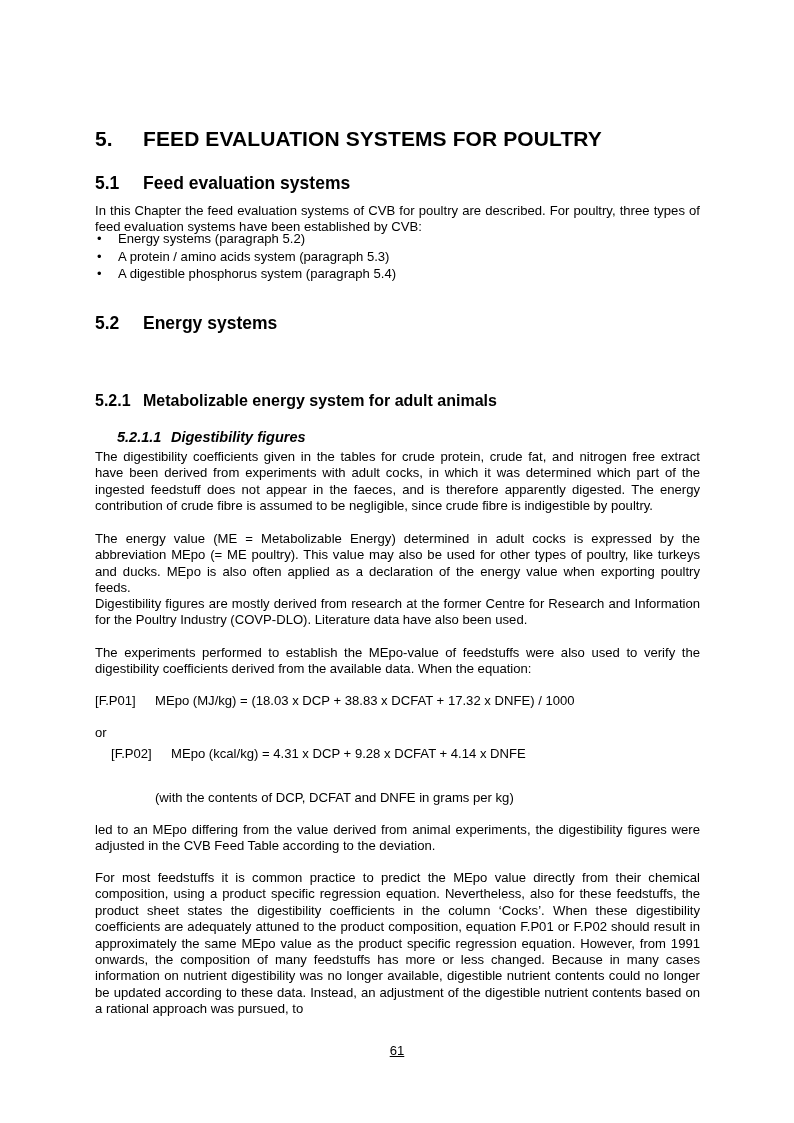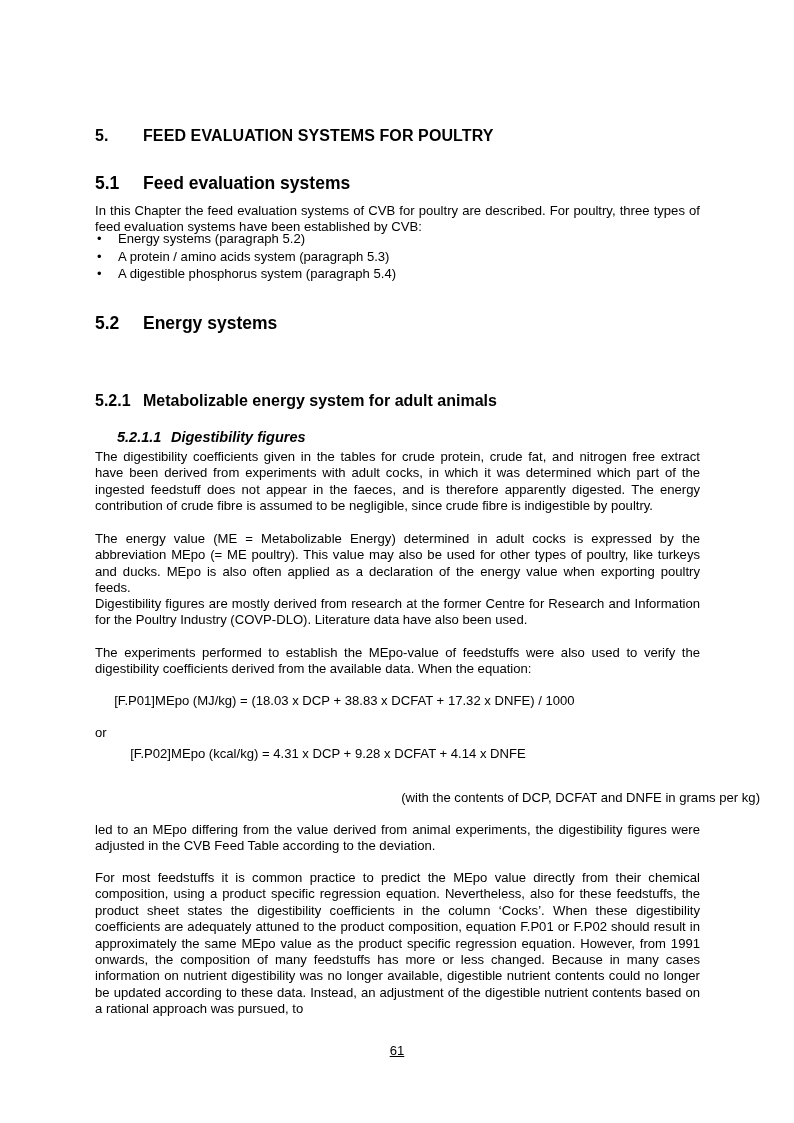--- a/index.html
+++ b/index.html
@@ -2,39 +2,39 @@
 <html><head>
   <meta charset="utf-8">
   <style>
     html, body { margin: 0; padding: 0; background: #ffffff; }
     body {
       width: 794px; height: 1123px; position: relative; overflow: hidden;
       font-family: "Liberation Sans", sans-serif; color: #000;
     }
     .page { position: absolute; left: 95px; width: 605px; top: 0; }
     .abs { position: absolute; left: 0; width: 605px; }
-    .h1 { font-size: 16px; font-weight: bold; letter-spacing: 0.1px; }
+    .h1 { font-size: 21px; font-weight: bold; letter-spacing: 0.1px; }
     .h2 { font-size: 17.5px; font-weight: bold; }
     .h3 { font-size: 16px; font-weight: bold; margin-top: 20px; }
     .h4 { font-size: 14.5px; font-weight: bold; font-style: italic; }
     .num { display: inline-block; }
     .h1 .num, .h2 .num { width: 48px; }
     .h3 .num { width: 48px; }
     .h4 .num { width: 48px; }
     .p {
       font-size: 13.1px; line-height: 16.4px; text-align: justify;
       text-align-last: left;
     }
     ul.bullets { list-style: none; margin: 0; padding: 0; font-size: 13.1px; line-height: 17.5px; }
     ul.bullets li { position: relative; padding-left: 23px; }
     ul.bullets li .dot {
       position: absolute; left: 2px; top: 0; font-size: 13px;
     }
     .formula { font-size: 13.1px; line-height: 16px; white-space: nowrap; }
-    .formula .tag { display: inline-block; width: 60px; text-align: right; }
+    .formula .tag { display: inline-block; width: 60px; }
     .indent { padding-left: 60px; }
     .pagenum { position: absolute; top: 1043px; left: 0; width: 794px; text-align: center; font-size: 13.1px; text-decoration: underline; }
   </style>
 </head>
 <body>
 
 <div class="page">
 
   <div class="abs h1" style="top:127px;">
     <span class="num">5.</span><span>FEED EVALUATION SYSTEMS FOR POULTRY</span>
@@ -75,21 +75,21 @@
   <div class="abs formula" style="top:693px;">
     <span class="tag">[F.P01]</span><span>MEpo (MJ/kg) = (18.03 x DCP + 38.83 x DCFAT + 17.32 x DNFE) / 1000</span>
   </div>
 
   <div class="abs formula" style="top:725px;">or</div>
 
   <div class="abs formula" style="top:746px;padding-left:16px;">
     <span class="tag">[F.P02]</span><span>MEpo (kcal/kg) = 4.31 x DCP + 9.28 x DCFAT + 4.14 x DNFE</span>
   </div>
 
-  <div class="abs formula indent" style="top:790px;text-align:right;">(with the contents of DCP, DCFAT and DNFE in grams per kg)</div>
+  <div class="abs formula indent" style="top:790px;">(with the contents of DCP, DCFAT and DNFE in grams per kg)</div>
 
   <div class="abs p" style="top:822px;">led to an MEpo differing from the value derived from animal experiments, the digestibility figures were adjusted in the CVB Feed Table according to the deviation.</div>
 
   <div class="abs p" style="top:870px;">For most feedstuffs it is common practice to predict the MEpo value directly from their chemical composition, using a product specific regression equation. Nevertheless, also for these feedstuffs, the product sheet states the digestibility coefficients in the column ‘Cocks’. When these digestibility coefficients are adequately attuned to the product composition, equation F.P01 or F.P02 should result in approximately the same MEpo value as the product specific regression equation. However, from 1991 onwards, the composition of many feedstuffs has more or less changed. Because in many cases information on nutrient digestibility was no longer available, digestible nutrient contents could no longer be updated according to these data. Instead, an adjustment of the digestible nutrient contents based on a rational approach was pursued, to</div>
 
 </div>
 
 <div class="pagenum">61</div>
 
 </body></html>

